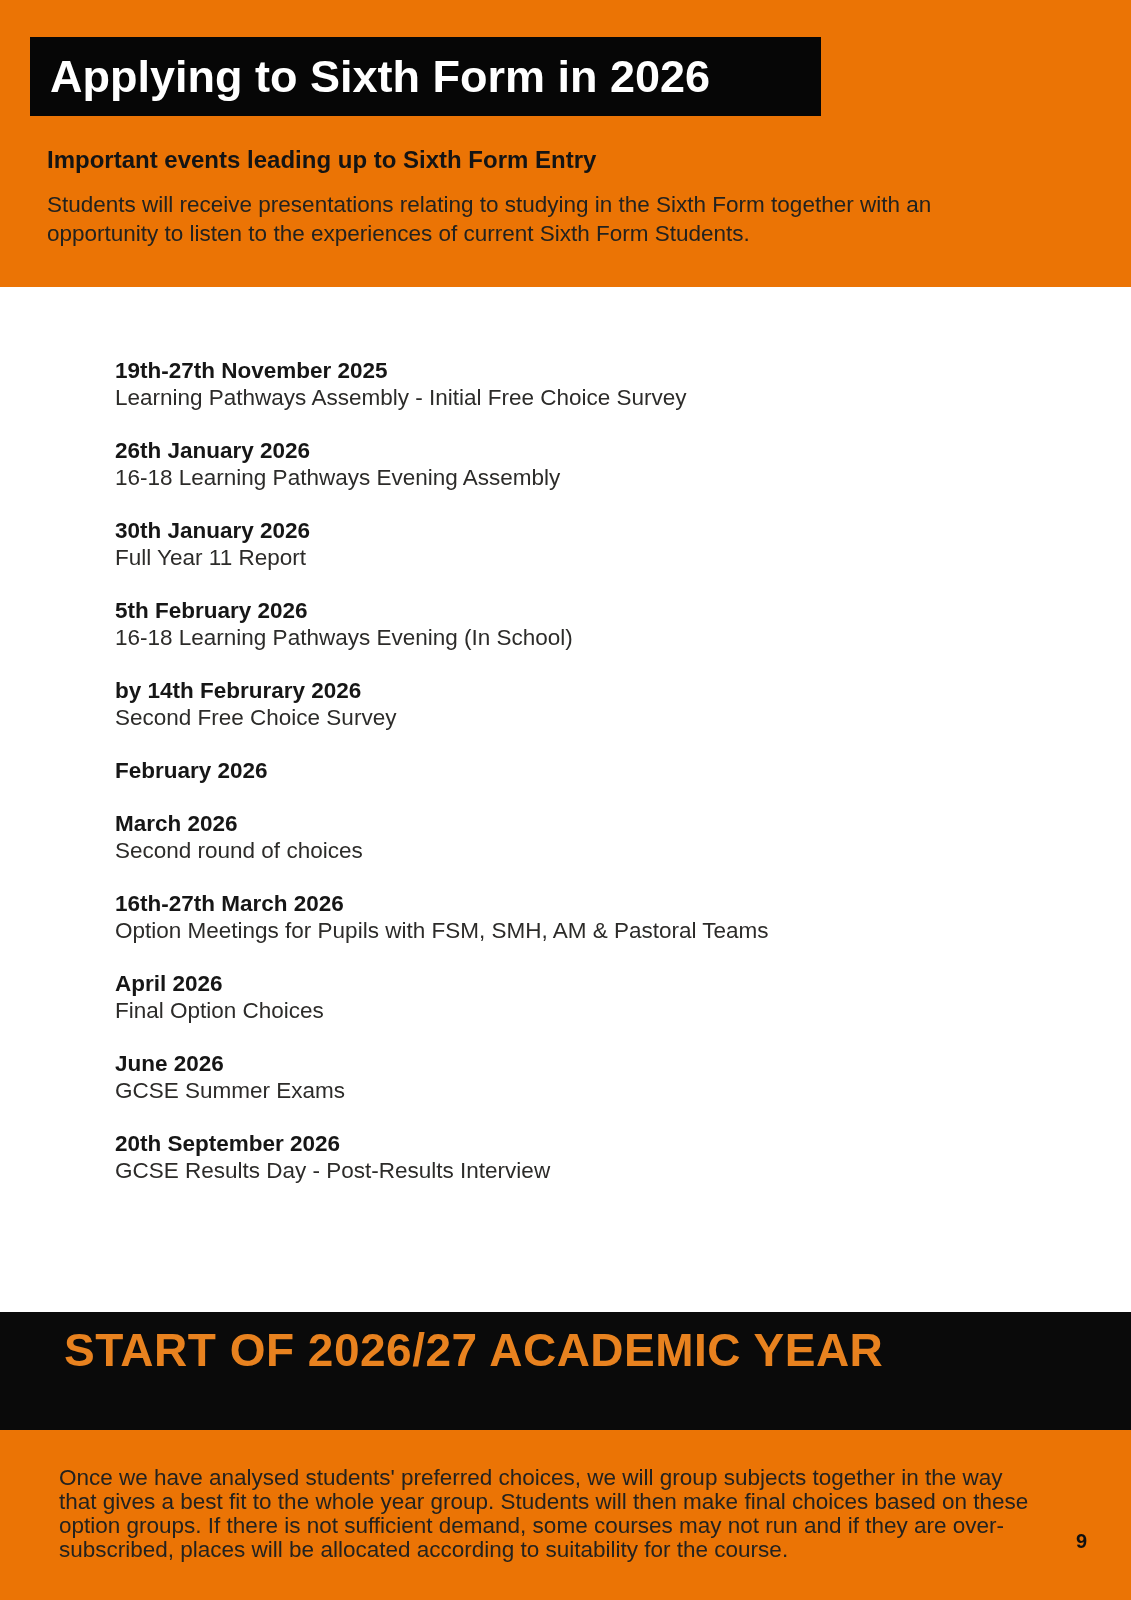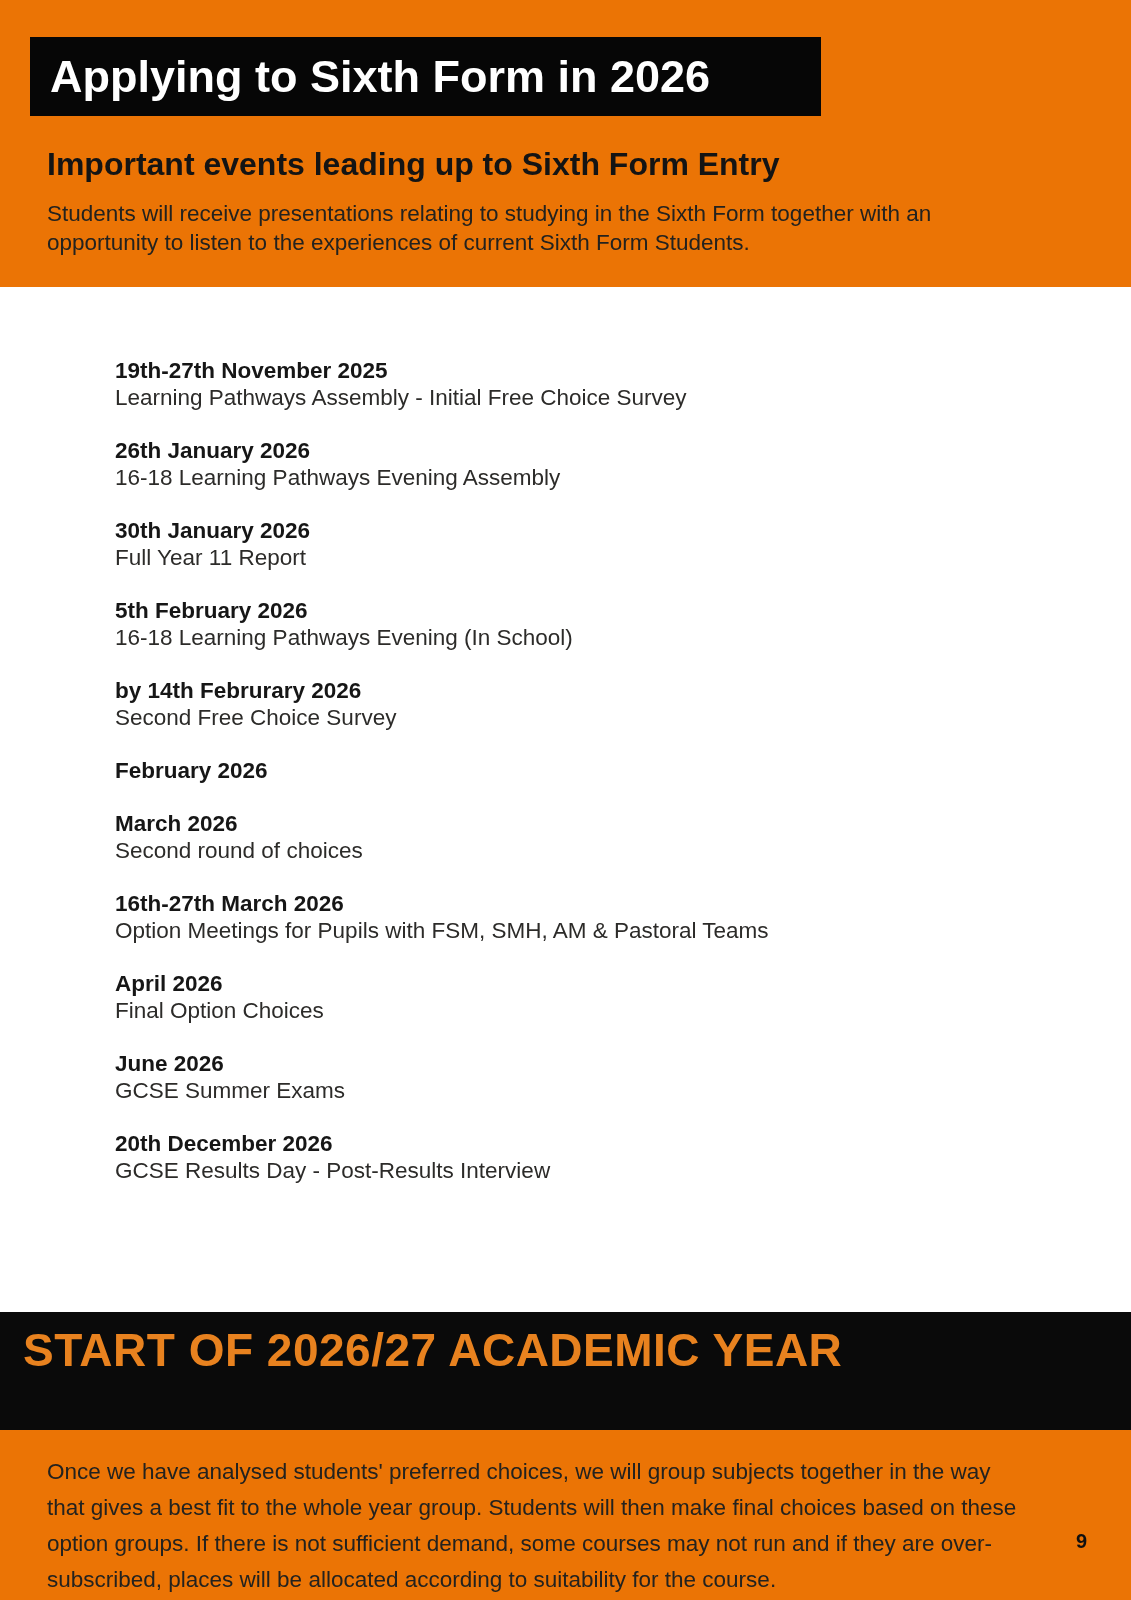--- a/index.html
+++ b/index.html
@@ -26,21 +26,21 @@
   }
   .title-box h1 {
     margin: 0 0 0 20px;
     color: #ffffff;
     font-size: 45px;
     font-weight: bold;
     white-space: nowrap;
   }
   .hero-subtitle {
     margin: 30px 0 0 47px;
-    font-size: 32px;
+    font-size: 24px;
     font-weight: bold;
     color: #141414;
   }
   .hero-intro {
     margin: 16px 0 0 47px;
     width: 962px;
     font-size: 22.5px;
     line-height: 29px;
     color: #23221f;
   }
@@ -64,21 +64,21 @@
     font-size: 22.5px;
     line-height: 27px;
     color: #2c2b29;
   }
 
   
   .band {
     flex: none;
     height: 118px;
     background: #0a0a0a;
-    padding: 12px 0 0 23px;
+    padding: 12px 0 0 64px;
     box-sizing: border-box;
   }
   .band-title {
     margin: 0;
     color: #E8821F;
     font-size: 46px;
     line-height: 52px;
     font-weight: bold;
     letter-spacing: 0.5px;
     white-space: nowrap;
@@ -93,24 +93,24 @@
 
   
   .footer {
     flex: 1;
     background: #EB7405;
     position: relative;
     padding: 24px 0 0 47px;
     box-sizing: border-box;
   }
   .footer-paragraph {
-    margin: 0;
+    margin: 12px;
     width: 985px;
     font-size: 22.5px;
-    line-height: 36px;
+    line-height: 24px;
     color: #23221f;
   }
   .page-number {
     position: absolute;
     right: 44px;
     top: 100px;
     font-size: 20px;
     font-weight: bold;
     color: #101010;
   }
@@ -163,21 +163,21 @@
       </div>
       <div class="event">
         <div class="event-date">April 2026</div>
         <div class="event-desc">Final Option Choices</div>
       </div>
       <div class="event">
         <div class="event-date">June 2026</div>
         <div class="event-desc">GCSE Summer Exams</div>
       </div>
       <div class="event">
-        <div class="event-date">20th December 2026</div>
+        <div class="event-date">20th September 2026</div>
         <div class="event-desc">GCSE Results Day - Post-Results Interview</div>
       </div>
     </main>
 
   <section class="band">
     <h2 class="band-title">START OF 2026/27 ACADEMIC YEAR</h2>
   </section>
 
   <footer class="footer">
     <p class="footer-paragraph">Once we have analysed students' preferred choices, we will group subjects together in the way that gives a best fit to the whole year group. Students will then make final choices based on these option groups. If there is not sufficient demand, some courses may not run and if they are over-subscribed, places will be allocated according to suitability for the course.</p>

